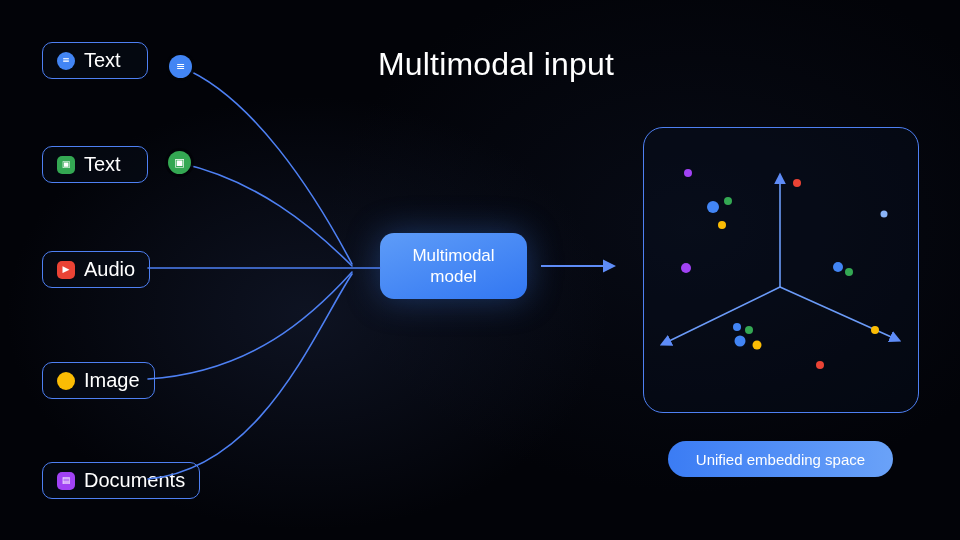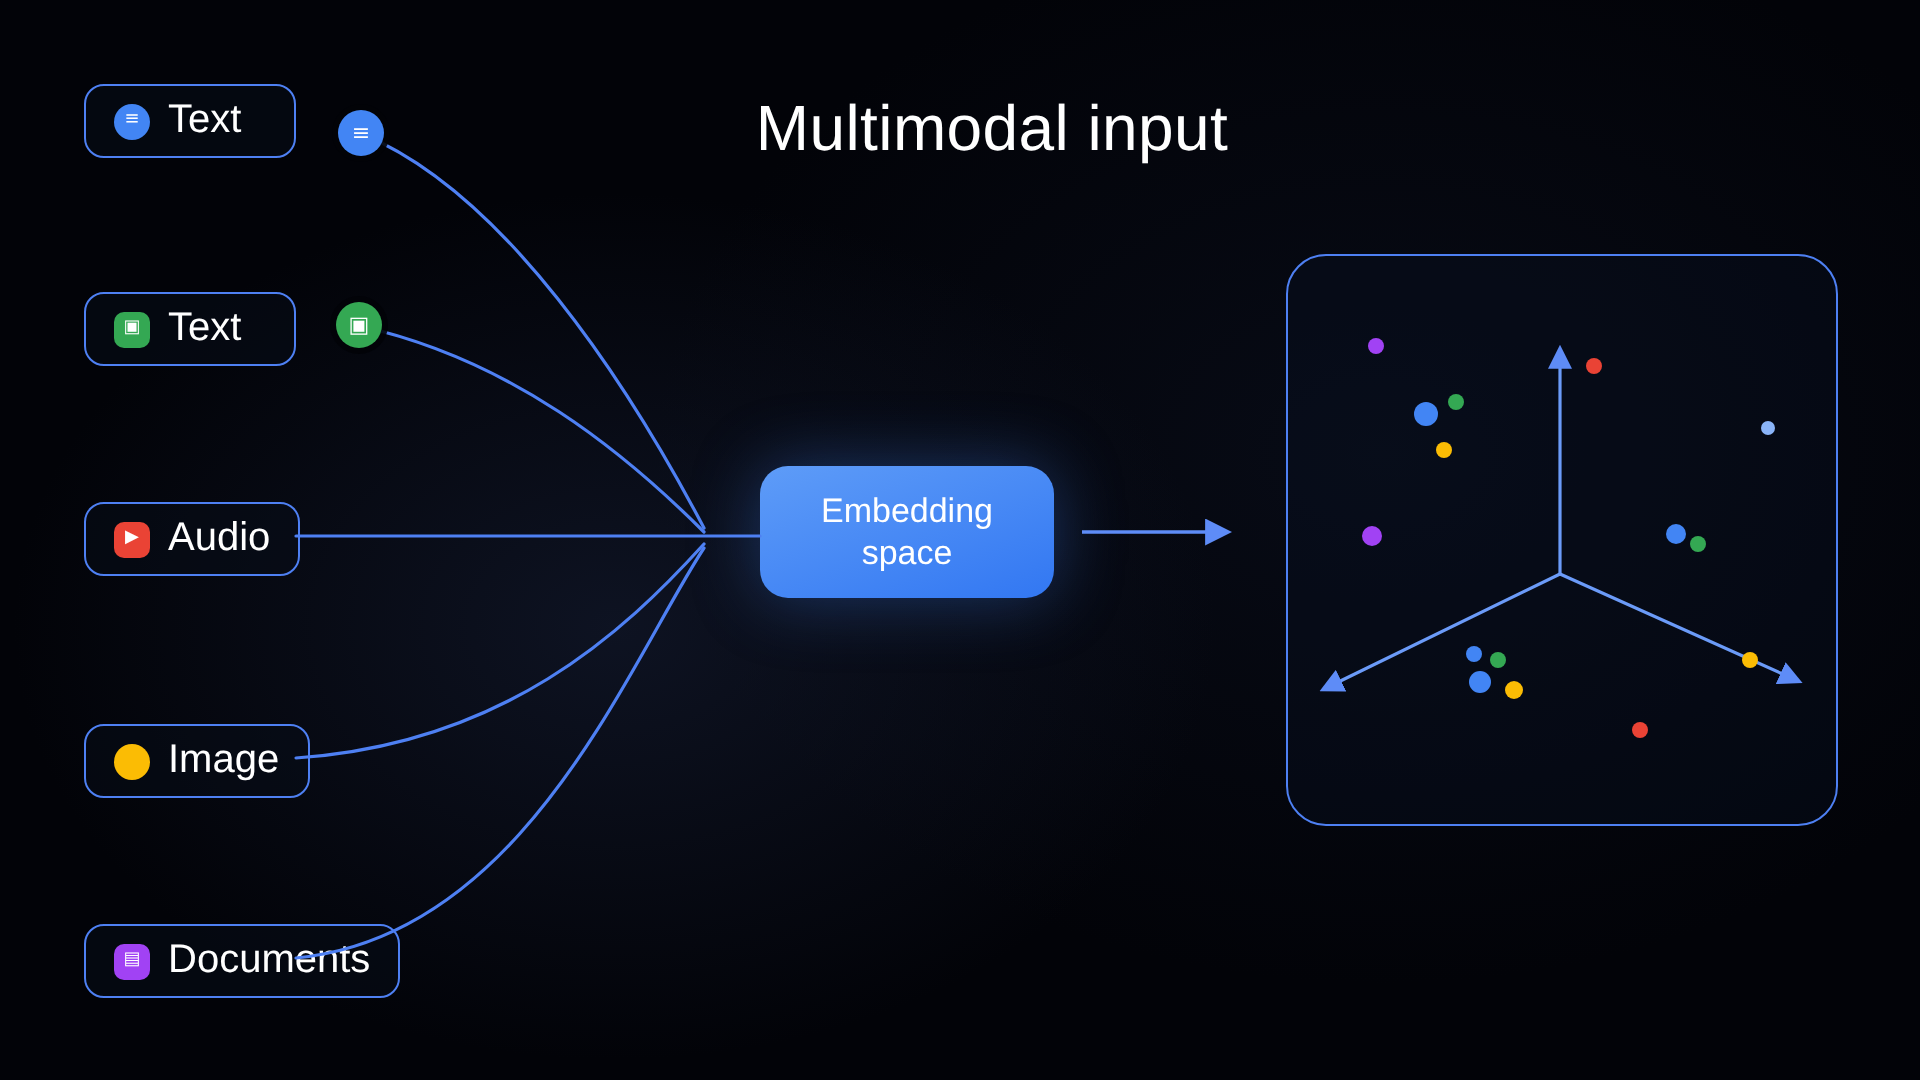--- a/index.html
+++ b/index.html
@@ -98,25 +98,28 @@
       <div class="pill" style="top: 462px;">
         <span class="pill-icon square" style="background: rgb(161, 66, 244);">▤</span>
         <span class="pill-label">Documents</span>
       </div>
     </div>
 
   <div class="token" id="token-text" style="background: rgb(66, 133, 244);">≡</div>
   <div class="token" id="token-image" style="background: rgb(52, 168, 83);">▣</div>
 
   <div class="model-box">
-    <span>Embedding space</span>
+    <span>Multimodal model</span>
   </div>
 
   <div class="panel"></div>
 
+  <div class="unified-pill">
+    <span>Unified embedding space</span>
+  </div>
 
   <svg class="overlay" width="960" height="540" viewBox="0 0 960 540">
     <defs>
       <marker id="arrowhead" viewBox="0 0 10 10" refX="7" refY="5" markerWidth="7.5" markerHeight="7.5" orient="auto">
         <path d="M0,0 L10,5 L0,10 Z" fill="#5e8cf7"></path>
       </marker>
     </defs>
 
     <g stroke="#4e80f3" stroke-width="1.6" fill="none" stroke-linecap="round">
       <path d="M181,67 C252,96 314,192 352,264"></path>

